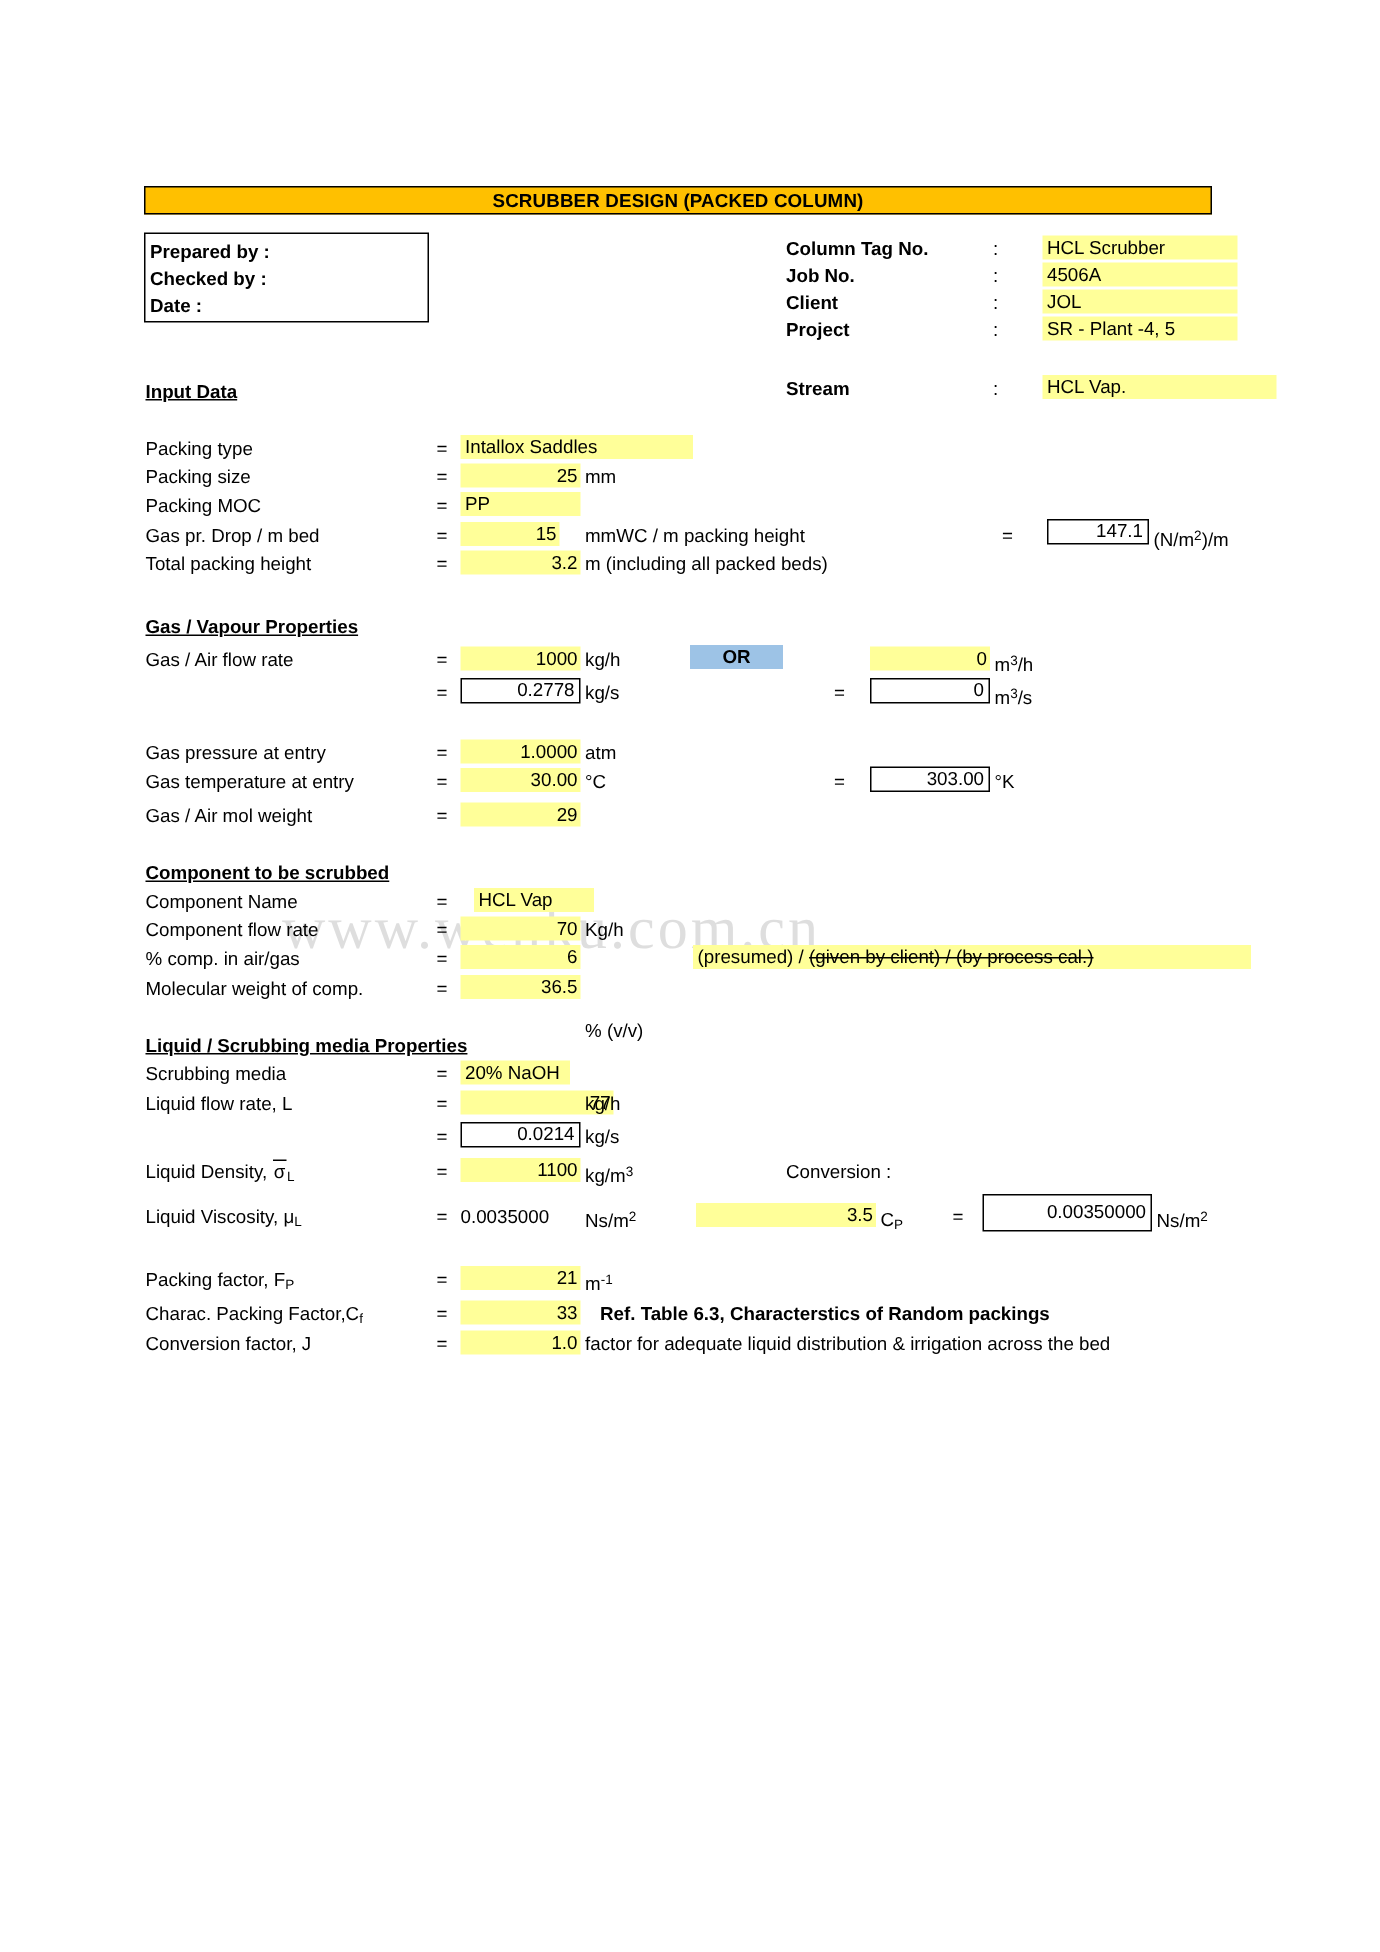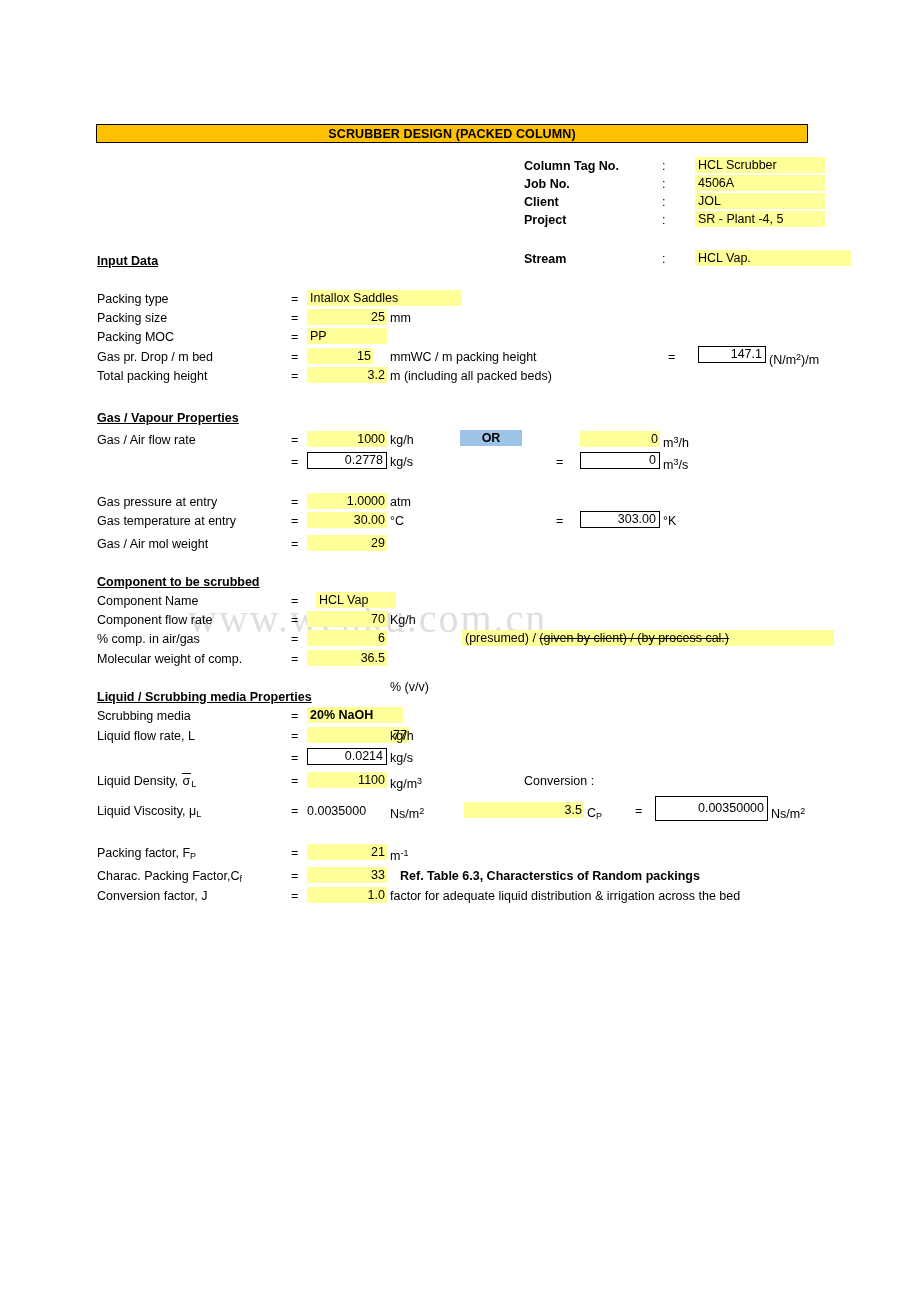--- a/index.html
+++ b/index.html
@@ -142,20 +142,25 @@
 <body>
 
 <div class="page">
 
   <div class="watermark">www.wenku.com.cn</div>
 
   <div class="title-bar">
     <span>SCRUBBER DESIGN (PACKED COLUMN)</span>
   </div>
 
+  <div class="prep-box">
+    <div>Prepared by :</div>
+    <div>Checked by :</div>
+    <div>Date :</div>
+  </div>
 
   <div class="lbl bold" style="left:524px; top:159px;">Column Tag No.</div>
   <div class="lbl bold" style="left:524px; top:177px;">Job No.</div>
   <div class="lbl bold" style="left:524px; top:195px;">Client</div>
   <div class="lbl bold" style="left:524px; top:213px;">Project</div>
   <div class="lbl bold" style="left:524px; top:252px;">Stream</div>
 
   <div class="lbl" style="left:662px; top:159px;">:</div>
   <div class="lbl" style="left:662px; top:177px;">:</div>
   <div class="lbl" style="left:662px; top:195px;">:</div>
@@ -248,21 +253,21 @@
   <div class="yel l" style="left:462px; top:630px; width:372px;"><span>(presumed) /</span> <span class="strike">(given by client) / (by process cal.)</span></div>
 
   <div class="lbl" style="left:97px; top:652px;">Molecular weight of comp.</div>
   <div class="eq" style="left:291px; top:652px;">=</div>
   <div class="yel r" style="left:307px; top:650px; width:80px;">36.5</div>
 
   <div class="lbl underline-head" style="left:97px; top:690px;">Liquid / Scrubbing media Properties</div>
 
   <div class="lbl" style="left:97px; top:709px;">Scrubbing media</div>
   <div class="eq" style="left:291px; top:709px;">=</div>
-  <div class="yel l" style="left:307px; top:707px; width:96px;font-weight:bold;">20% NaOH</div>
+  <div class="yel l" style="left:307px; top:707px; width:73px;">20% NaOH</div>
 
   <div class="lbl" style="left:97px; top:729px;">Liquid flow rate, L</div>
   <div class="eq" style="left:291px; top:729px;">=</div>
   <div class="yel r" style="left:307px; top:727px; width:102px;">77</div>
   <div class="lbl" style="left:390px; top:729px;">kg/h</div>
 
   <div class="eq" style="left:291px; top:751px;">=</div>
   <div class="boxed" style="left:307px; top:748px; width:80px;">0.0214</div>
   <div class="lbl" style="left:390px; top:751px;">kg/s</div>
 

